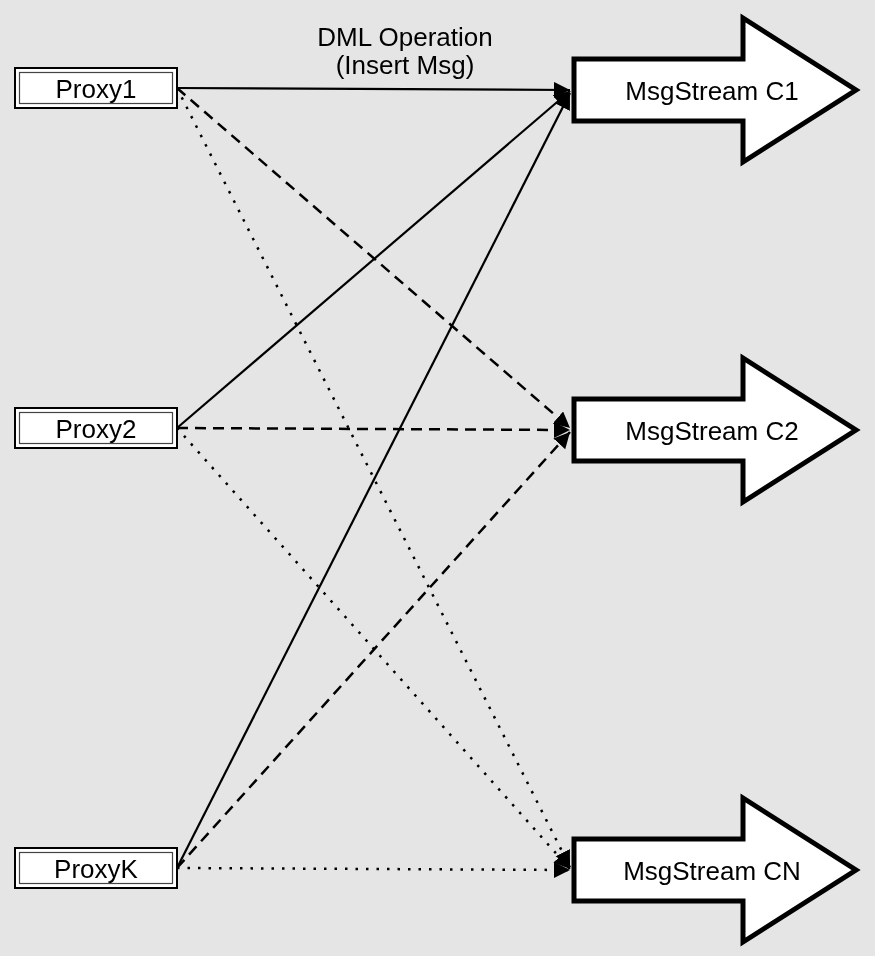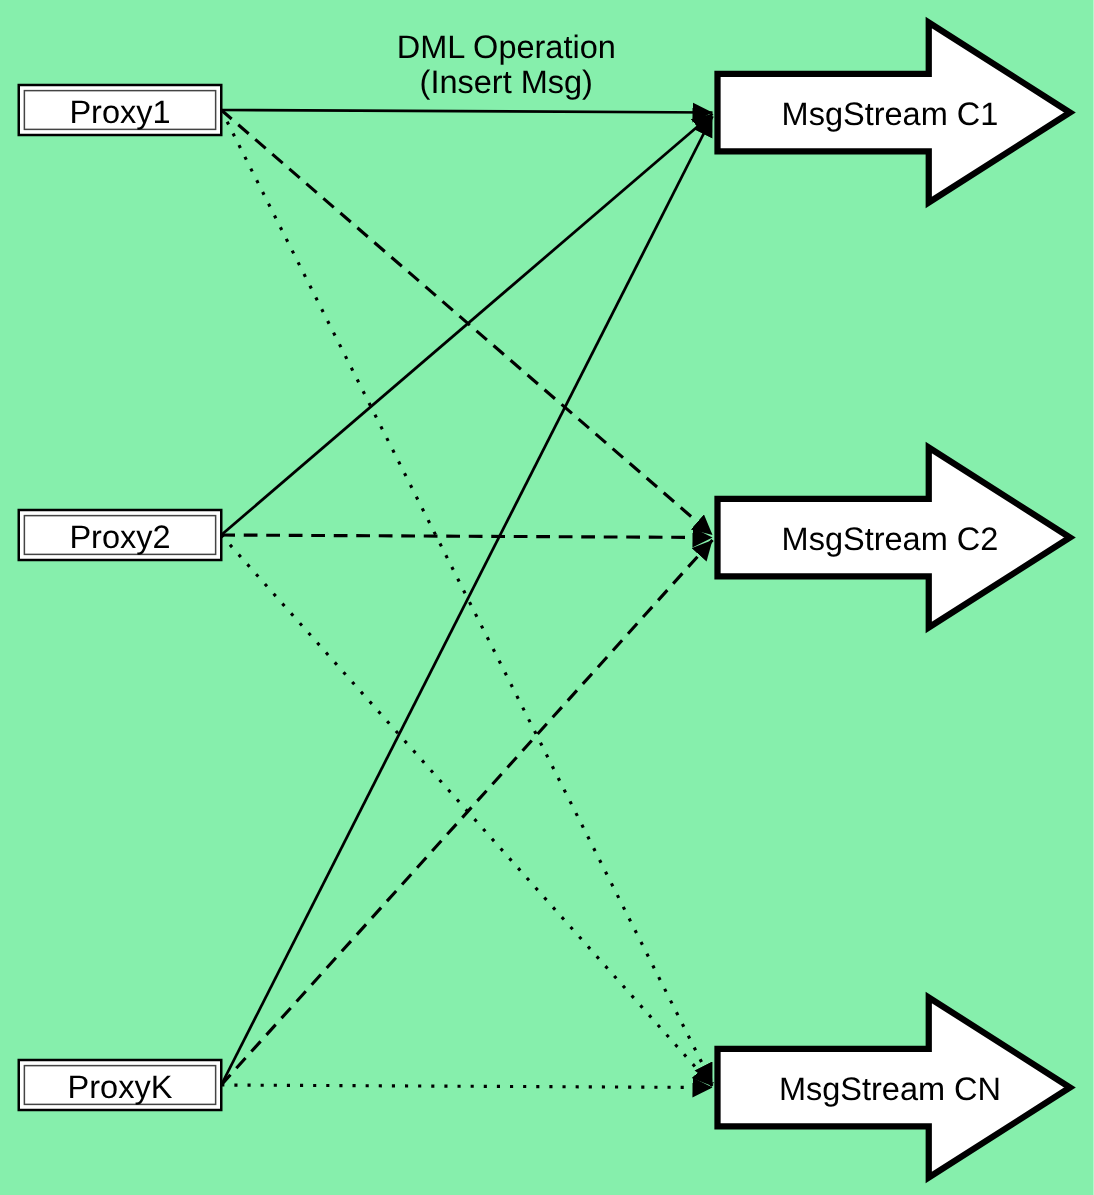--- a/index.html
+++ b/index.html
@@ -4,21 +4,21 @@
 <style>
   html, body {
     margin: 0;
     padding: 0;
     background: #ffffff;
   }
   .stage {
     position: relative;
     width: 875px;
     height: 956px;
-    background: #86efac;
+    background: #e5e5e5;
     overflow: hidden;
   }
   svg { display: block; }
   .edge {
     stroke: #000000;
     fill: none;
   }
   .edge-solid  { stroke-width: 2.2; }
   .edge-dashed { stroke-width: 2.5; stroke-dasharray: 11 7; }
   .edge-dotted { stroke-width: 2.5; stroke-dasharray: 2.5 8; }

